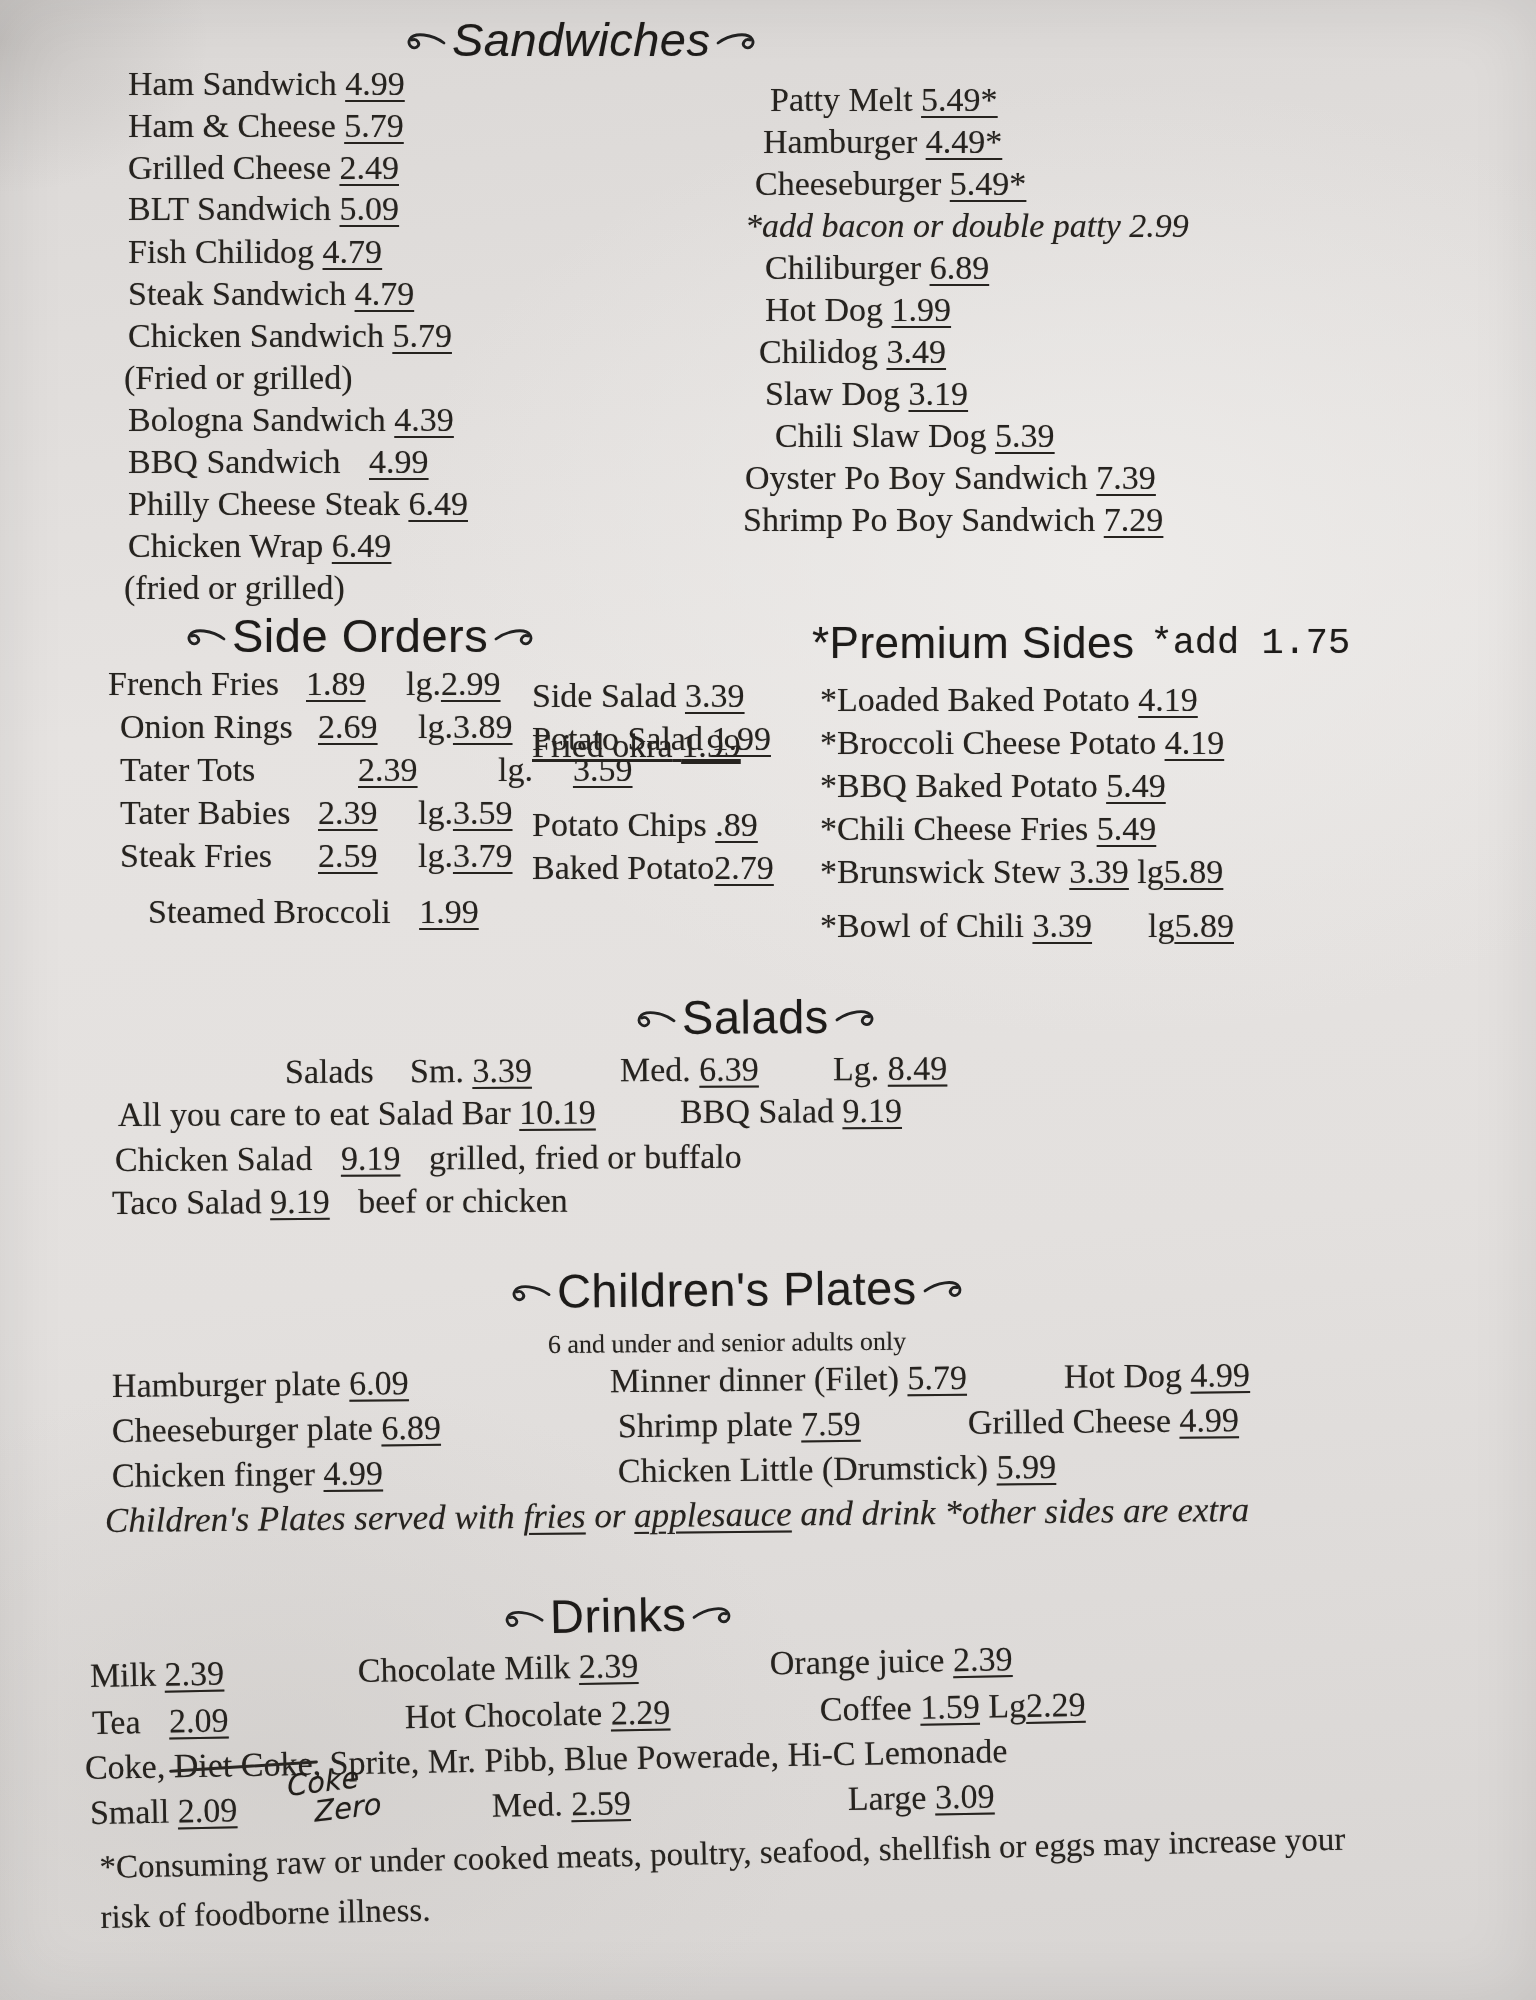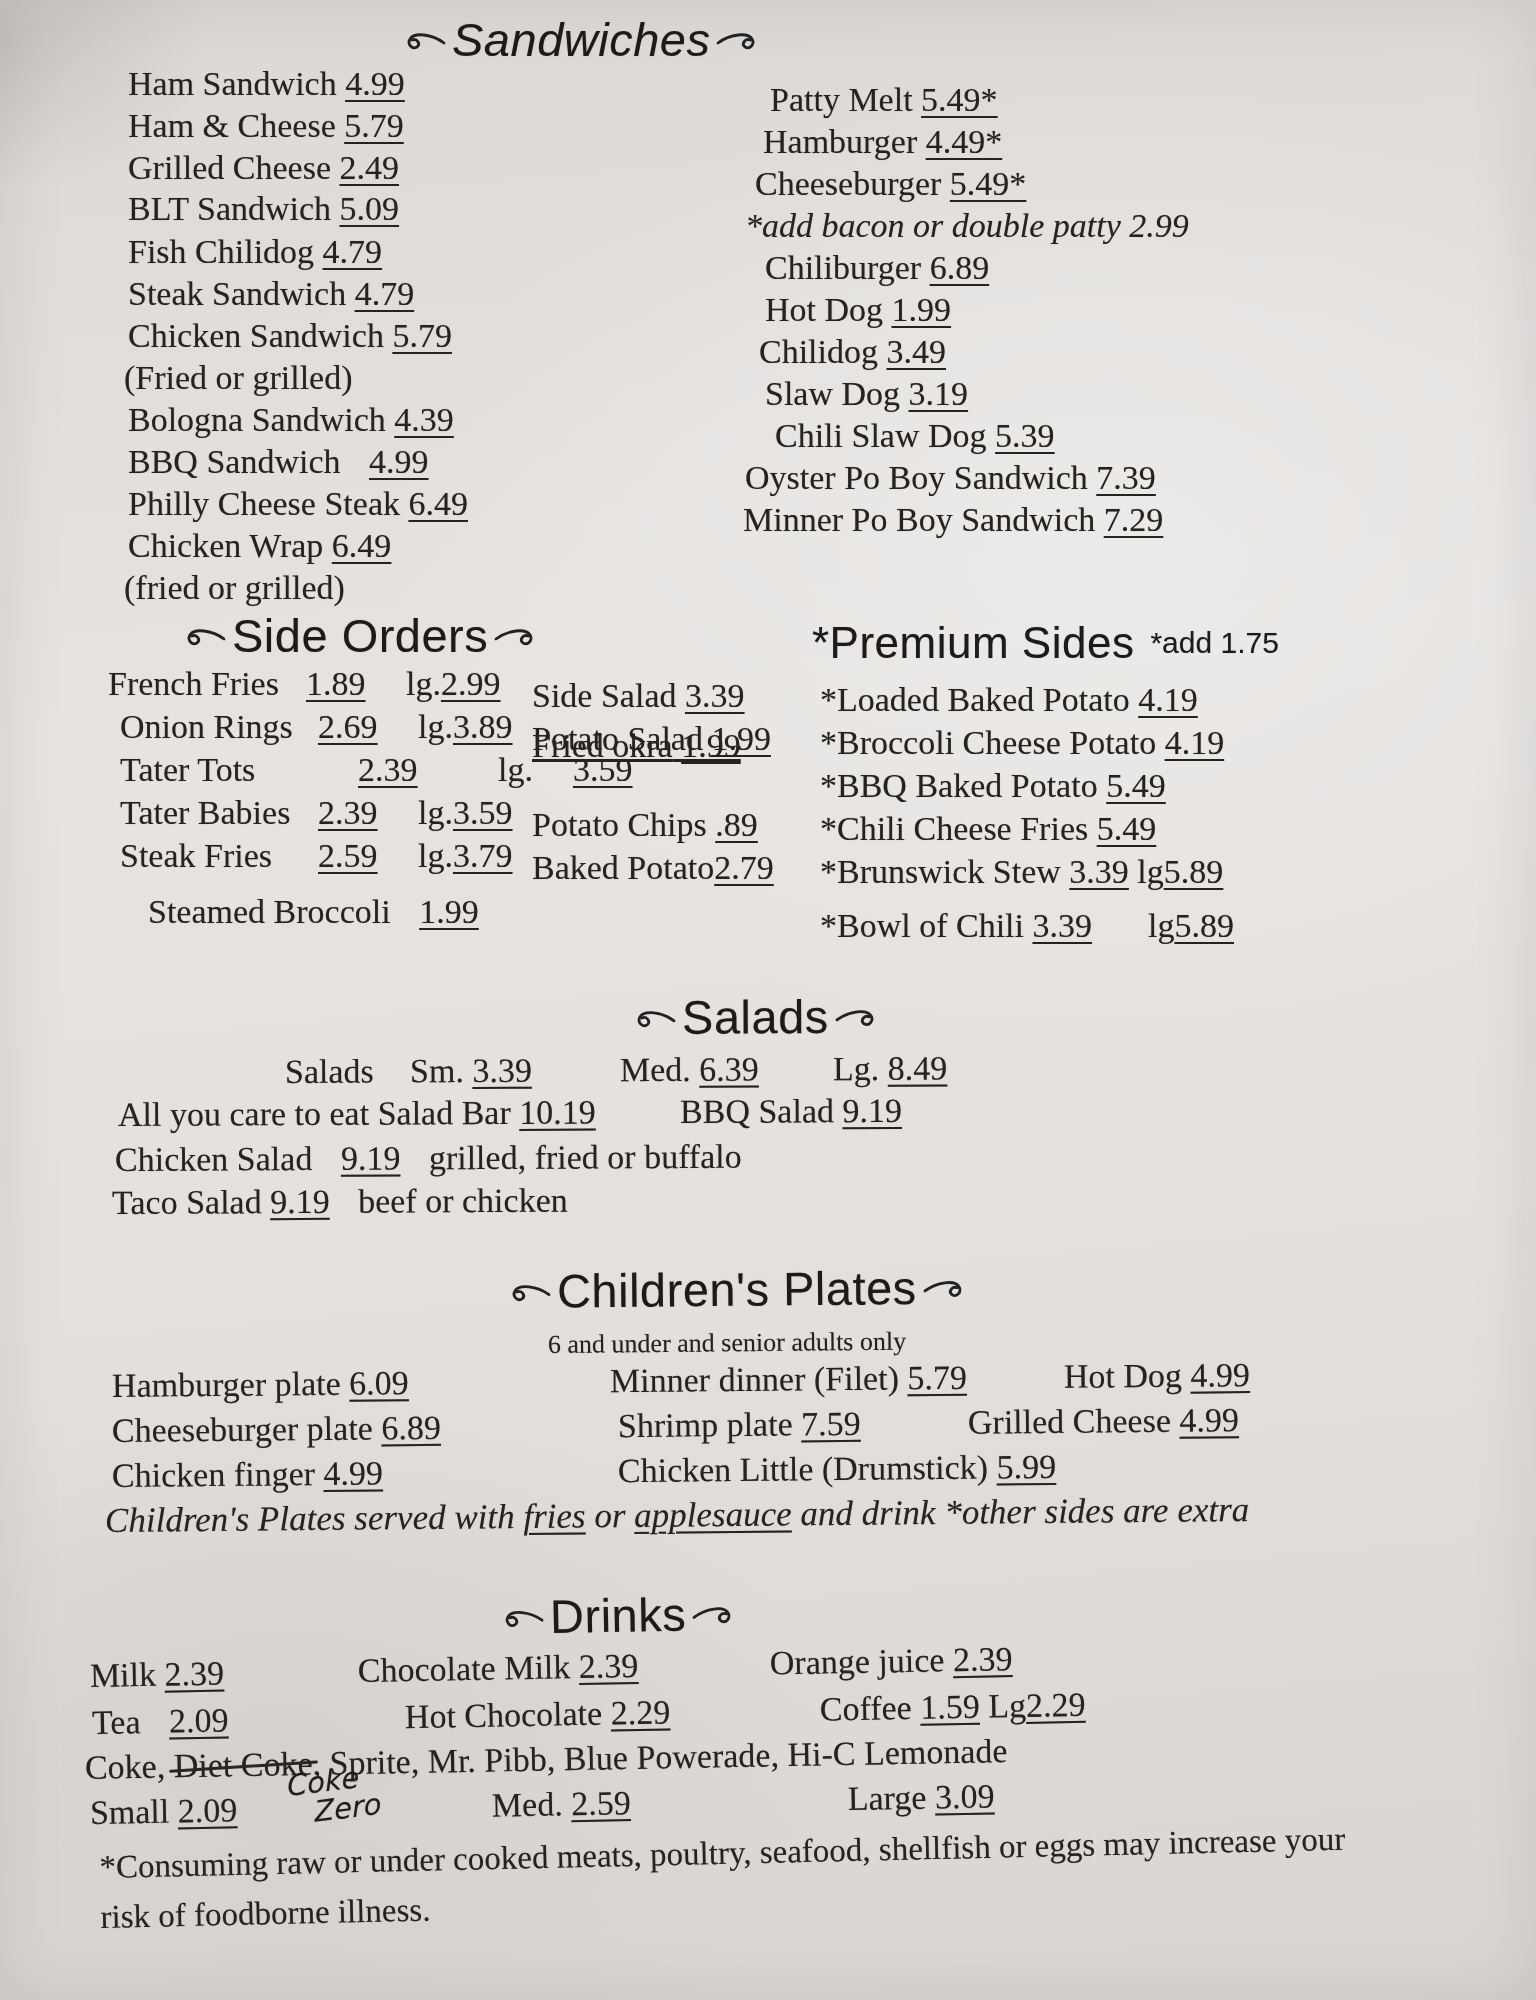--- a/index.html
+++ b/index.html
@@ -23,21 +23,21 @@
   .at{position:absolute;top:0;white-space:nowrap;}
   .p{text-decoration:underline;text-underline-offset:5px;text-decoration-thickness:2.2px;}
   .it{font-style:italic;}
   .pre{white-space:pre-wrap;}
   .hd{
     position:absolute;display:flex;align-items:center;gap:2px;
     font-family:"Liberation Sans", sans-serif;
     font-size:47px;letter-spacing:.5px;color:#1d1b19;white-space:nowrap;
   }
   .hd-sm{font-size:44px;}
-  .hd-note{font-size:30px;margin-left:14px;letter-spacing:0;}
+  .hd-note{font-size:37px;margin-left:14px;letter-spacing:0;font-family:Liberation Mono, monospace;}
   .fl{display:inline-block;margin:0 4px;transform:translateY(3px);}
   .fl.rt{transform:translateY(3px) scaleX(-1);}
   
   .so{display:flex;}
   .so-l{width:198px;}
   .so-p{width:100px;}
   .wg{margin-left:20px;}
   .wgap2{margin-left:56px;}
   
   .rS{transform:rotate(-.3deg);transform-origin:left center;}
@@ -91,21 +91,21 @@
   <div class="row" style="left:770px;top:80px;"><span>Patty Melt</span> <span class="p">5.49*</span></div>
   <div class="row" style="left:763px;top:122px;"><span>Hamburger</span> <span class="p">4.49*</span></div>
   <div class="row" style="left:755px;top:164px;"><span>Cheeseburger</span> <span class="p">5.49*</span></div>
   <div class="row it" style="left:745px;top:206px;"><span>*add bacon or double patty 2.99</span></div>
   <div class="row" style="left:765px;top:248px;"><span>Chiliburger</span> <span class="p">6.89</span></div>
   <div class="row" style="left:765px;top:290px;"><span>Hot Dog</span> <span class="p">1.99</span></div>
   <div class="row" style="left:759px;top:332px;"><span>Chilidog</span> <span class="p">3.49</span></div>
   <div class="row" style="left:765px;top:374px;"><span>Slaw Dog</span> <span class="p">3.19</span></div>
   <div class="row" style="left:775px;top:416px;"><span>Chili Slaw Dog</span> <span class="p">5.39</span></div>
   <div class="row" style="left:745px;top:458px;"><span>Oyster Po Boy Sandwich</span> <span class="p">7.39</span></div>
-  <div class="row" style="left:743px;top:500px;"><span>Minner Po Boy Sandwich</span> <span class="p">7.29</span></div>
+  <div class="row" style="left:743px;top:500px;"><span>Shrimp Po Boy Sandwich</span> <span class="p">7.29</span></div>
 
   <div class="hd" style="left:180px;top:608px;">
     <svg class="fl" width="42" height="26" viewBox="0 0 42 26">
         <path d="M40,13 C28,4 10,2 6,9 C3,14 8,20 13,17 C17,14 13,8 8,10" fill="none" stroke="#222" stroke-width="2.8" stroke-linecap="round"></path>
       </svg>
     <span>Side Orders</span>
     <svg class="fl rt" width="42" height="26" viewBox="0 0 42 26">
         <path d="M40,13 C28,4 10,2 6,9 C3,14 8,20 13,17 C17,14 13,8 8,10" fill="none" stroke="#222" stroke-width="2.8" stroke-linecap="round"></path>
       </svg>
   </div>

